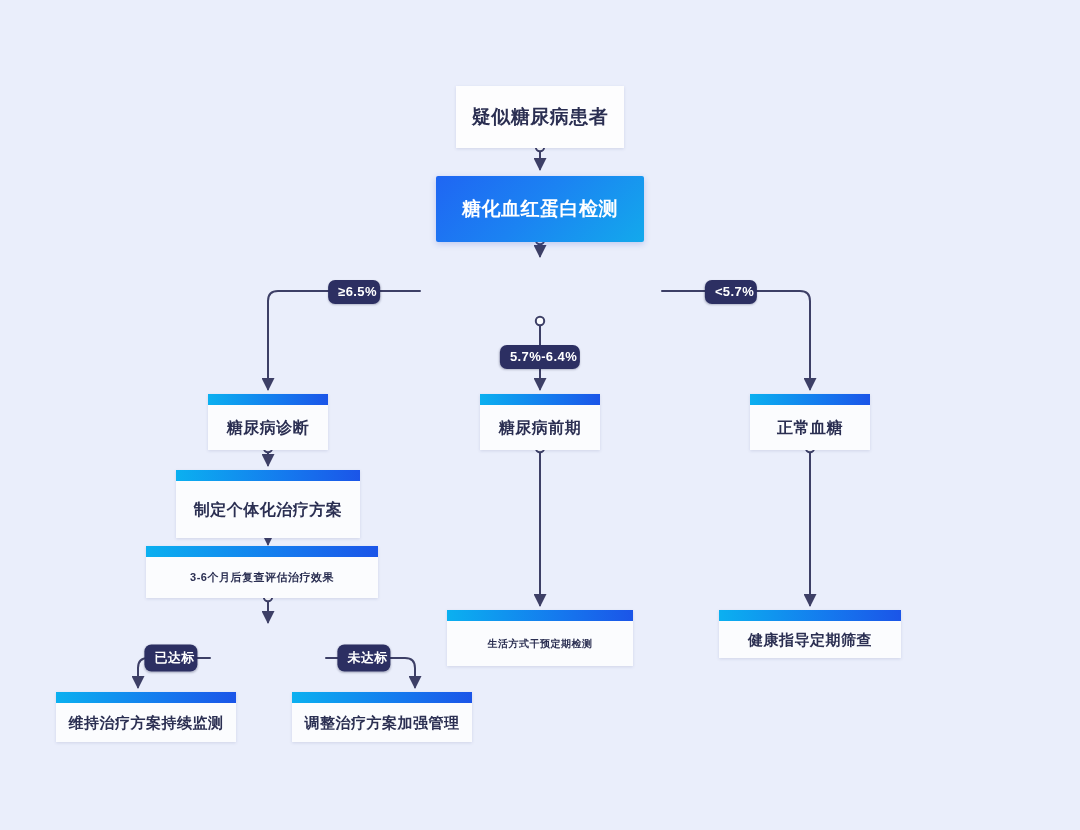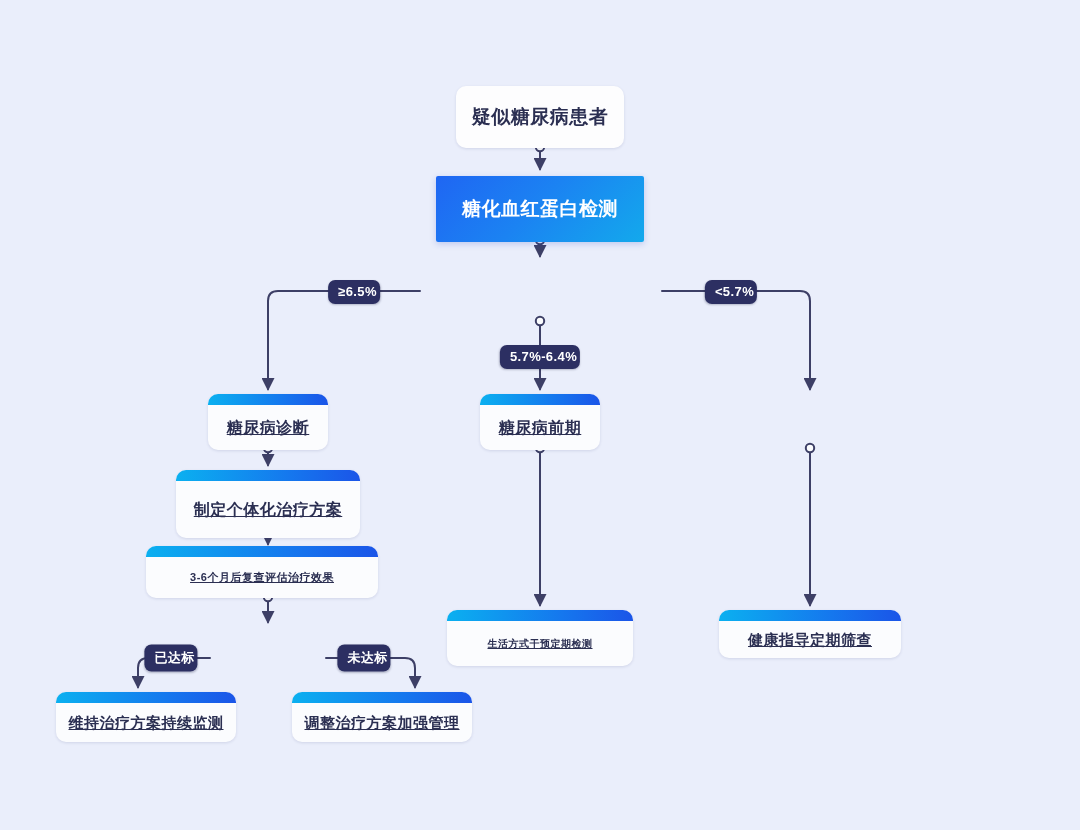--- a/index.html
+++ b/index.html
@@ -31,21 +31,21 @@
   .node {
     position: absolute;
     box-sizing: border-box;
     display: flex;
     align-items: center;
     justify-content: center;
     text-align: center;
     color: #2b2f52;
     font-weight: bold;
     letter-spacing: .5px;
-    border-radius: 10px;
+    border-radius: 0;
     overflow: hidden;
     background: #fbfcfe;
     box-shadow: 0 1px 3px rgba(40,50,110,.13);
   }
   .node .label {
     position: relative;
     z-index: 2;
     line-height: 1.2;
     padding: 0 10px;
   }
@@ -54,21 +54,20 @@
     content: "";
     position: absolute;
     left: 0; top: 0;
     width: 100%;
     height: 11px;
     background: linear-gradient(90deg, #0bb0f0 0%, #1577ee 62%, #1b55e8 100%);
     z-index: 1;
   }
   .node.capped .label {
     padding-top: 11px;
-    text-decoration: underline;
   }
 
   
   .node.plain {
     background: #fdfdfe;
   }
 
   
   .node.gradient {
     background: linear-gradient(135deg, #1f66f3 0%, #1b83f2 48%, #13a9ec 100%);
@@ -193,20 +192,23 @@
   </div>
 
   <div class="node capped" style="left:480px; top:394px; width:120px; height:56px; font-size:16px;">
     <span class="label">糖尿病前期</span>
   </div>
 
   <div class="node capped" style="left:447px; top:610px; width:186px; height:56px; font-size:10px;">
     <span class="label">生活方式干预定期检测</span>
   </div>
 
+  <div class="node capped" style="left:750px; top:394px; width:120px; height:56px; font-size:16px;">
+    <span class="label">正常血糖</span>
+  </div>
 
   <div class="node capped" style="left:719px; top:610px; width:182px; height:48px; font-size:15px;">
     <span class="label">健康指导定期筛查</span>
   </div>
 
   <div class="chip" style="left:354px; top:292px;">≥6.5%</div>
   <div class="chip" style="left:540px; top:357px;">5.7%-6.4%</div>
   <div class="chip" style="left:731px; top:292px;">&lt;5.7%</div>
   <div class="chip" style="left:171px; top:658px;">已达标</div>
   <div class="chip" style="left:364px; top:658px;">未达标</div>

